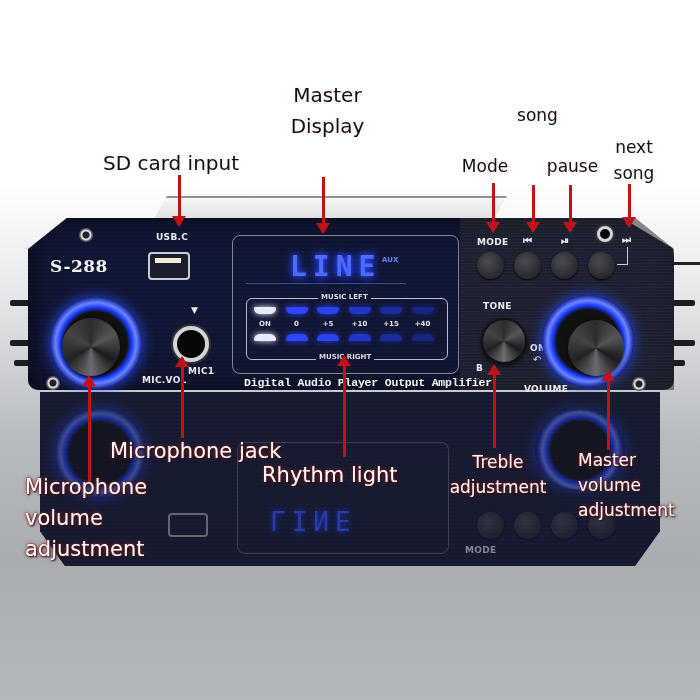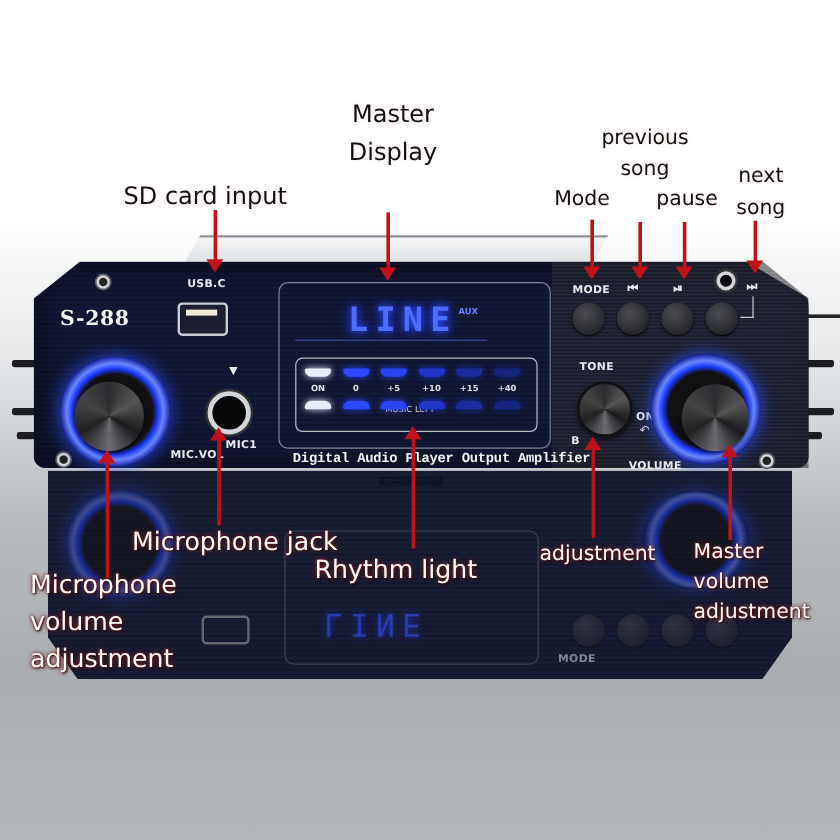--- a/index.html
+++ b/index.html
@@ -65,21 +65,21 @@
 
   .display { position:absolute; left:232px; top:235px; width:225px; height:137px;
     border:1.5px solid #7f8696; border-radius:8px; }
   .lcd { position:absolute; left:290px; top:250px; color:#4e6bff; font-family:"DejaVu Sans Mono", monospace;
     font-size:28px; letter-spacing:6px; text-shadow:0 0 6px #2d4bff, 0 0 12px #2040ff; font-weight:bold; }
   .lcd-aux { position:absolute; left:382px; top:256px; color:#6a82ff; font-size:7px; font-weight:bold; }
   .lcd-underline { position:absolute; left:246px; top:283px; width:160px; height:1px; background:#3a4a9a; }
 
   .vu-box { position:absolute; left:246px; top:298px; width:200px; height:60px;
     border:1.5px solid #b8bcc8; border-radius:6px; }
-  .vu-title { position:absolute; color:#d8dbe6; font-size:7px; font-weight:normal; background:#10142e; padding:0 3px;margin-top:44px; }
+  .vu-title { position:absolute; color:#d8dbe6; font-size:7px; font-weight:bold; background:#10142e; padding:0 3px; }
   .vu-col { position:absolute; width:22px; text-align:center; }
   .vu-led { width:22px; height:7px; border-radius:2px 2px 8px 8px; margin:0 auto; }
   .vu-led.bottom { border-radius:8px 8px 2px 2px; }
   .vu-val { color:#dfe2ea; font-size:7px; font-weight:bold; margin:6px 0; }
 
   .tagline { position:absolute; left:244px; top:376px; color:#f4f4f4;
     font-family:Liberation Mono, monospace; font-weight:bold; font-size:11.5px; letter-spacing:-.2px; }
 
   .btn { position:absolute; width:27px; height:27px; border-radius:50%;
     background: radial-gradient(circle at 40% 35%, #4a4c52, #26282c 70%); box-shadow:0 1px 2px #000; }
@@ -206,21 +206,20 @@
 <div class="btn" style="left:588px;top:512px;opacity:.5;"></div>
 <div class="small-label" style="left:465px;top:545px;opacity:.5;">MODE</div>
 
 <div class="ann" style="left:255px;top:80px;width:145px;">
   <div>Master</div>
   <div>Display</div>
 </div>
 <div class="ann" style="left:86px;top:148px;width:170px;">SD card input</div>
 <div class="ann small" style="left:455px;top:153px;width:60px;">Mode</div>
 <div class="ann small" style="left:490px;top:102px;width:95px;">
-  <div>previous</div>
   <div>song</div>
 </div>
 <div class="ann small" style="left:540px;top:153px;width:65px;">pause</div>
 <div class="ann small" style="left:605px;top:134px;width:58px;">
   <div>next</div>
   <div>song</div>
 </div>
 
 <div class="arrow down" style="left:178px;top:175px;height:50px;"></div>
 <div class="arrow down" style="left:322px;top:177px;height:55px;"></div>
@@ -236,19 +235,20 @@
 <div class="arrow up" style="left:607px;top:372px;height:78px;"></div>
 
 <div class="ann-light" style="left:110px;top:436px;">Microphone jack</div>
 <div class="ann-light" style="left:262px;top:460px;">Rhythm light</div>
 <div class="ann-light" style="left:25px;top:472px;">
   <div>Microphone</div>
   <div>volume</div>
   <div>adjustment</div>
 </div>
 <div class="ann-light sm" style="left:443px;top:450px;width:110px;text-align:center;">
+  <div>Treble</div>
   <div>adjustment</div>
 </div>
 <div class="ann-light sm" style="left:578px;top:448px;">
   <div>Master</div>
   <div>volume</div>
   <div>adjustment</div>
 </div>
 
 </body></html>

